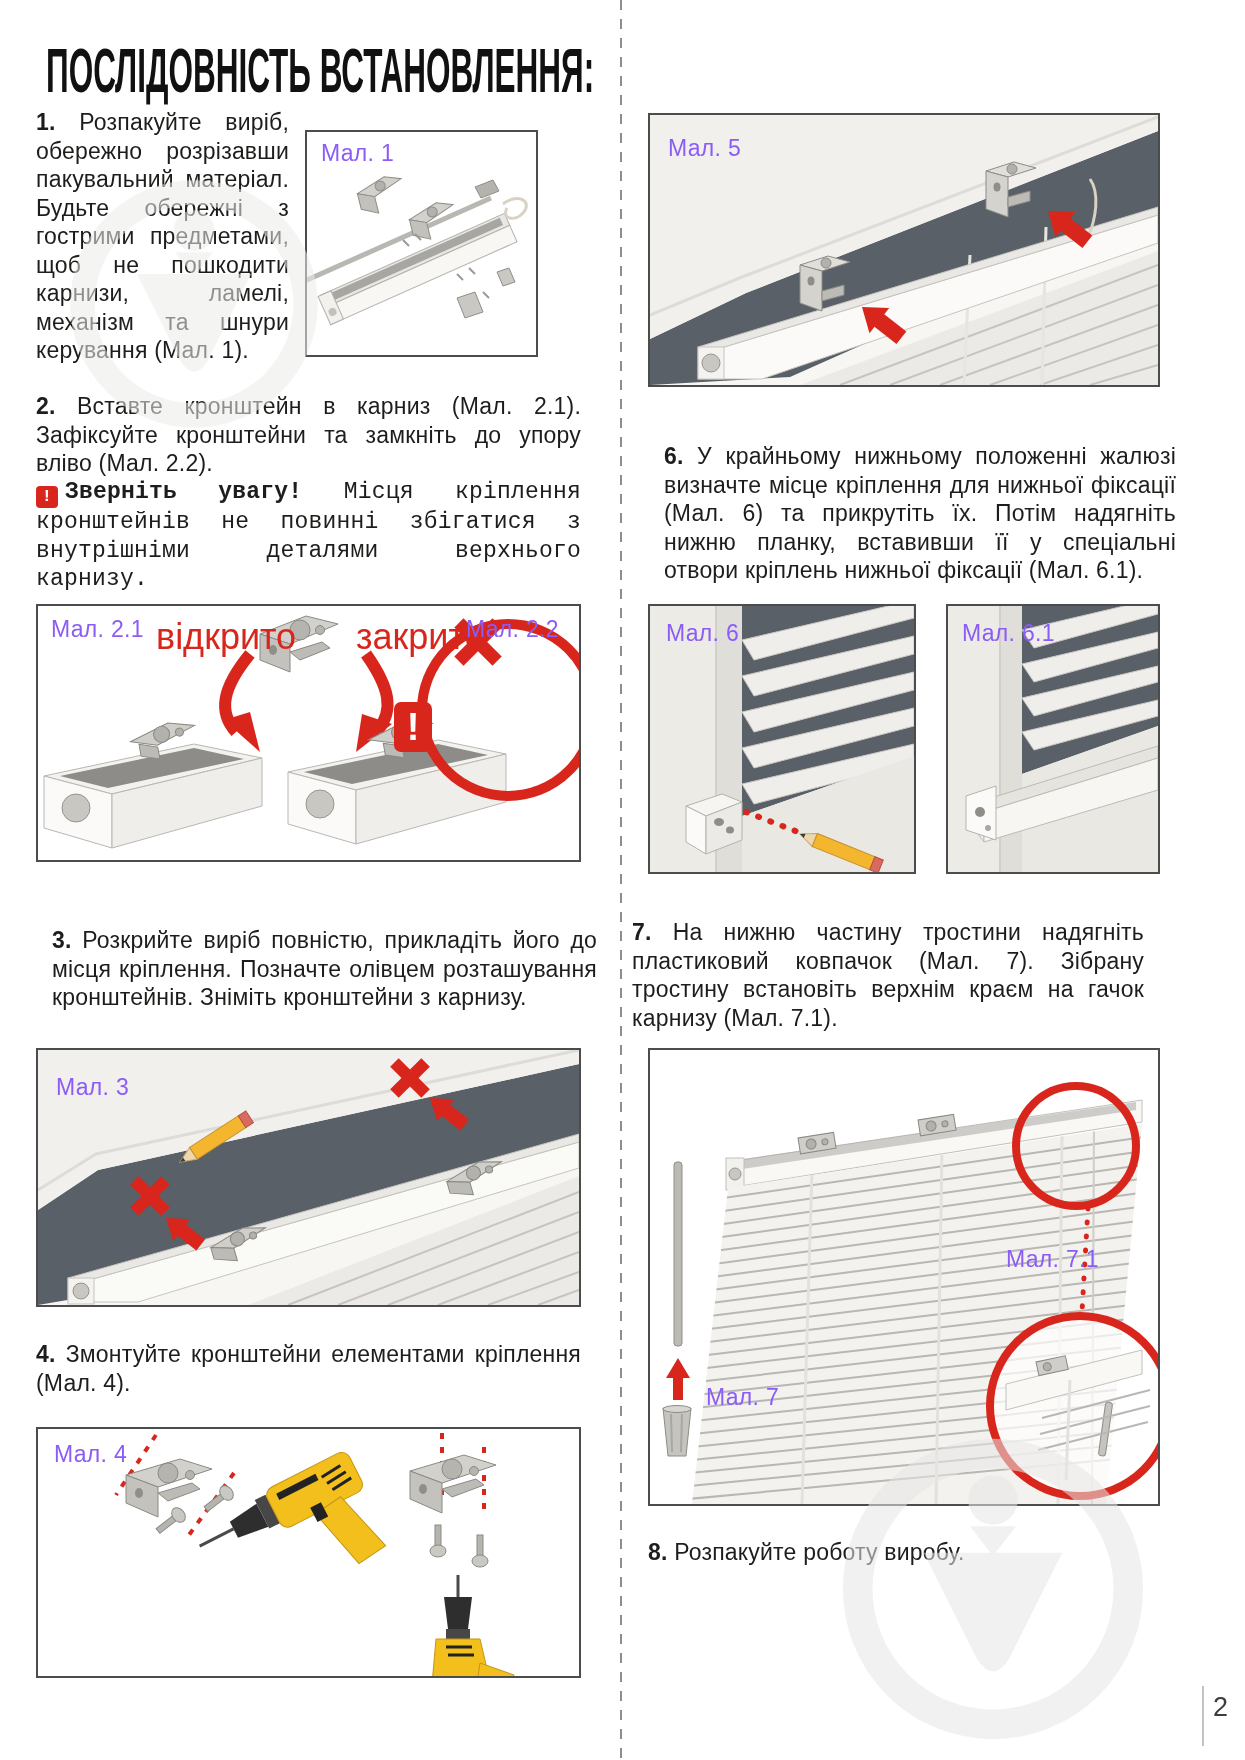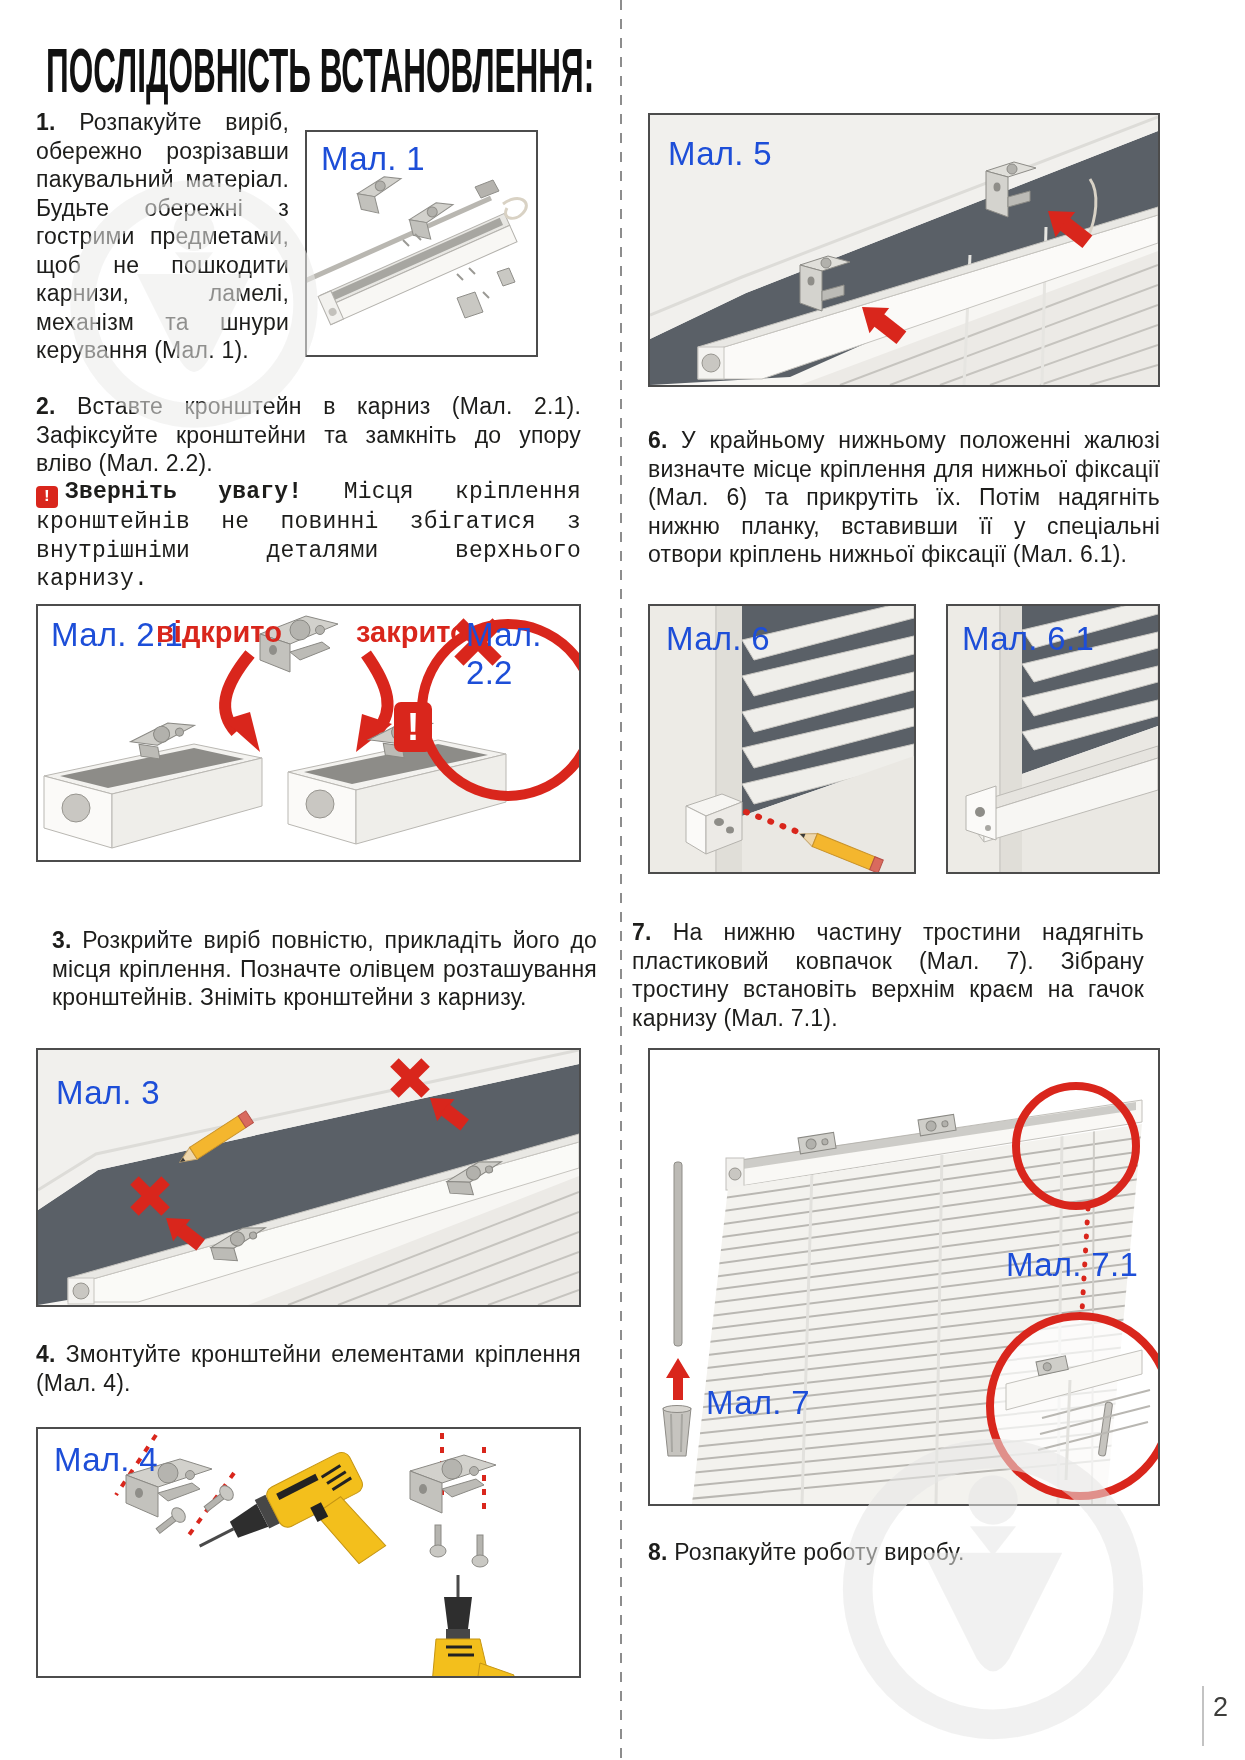--- a/index.html
+++ b/index.html
@@ -13,22 +13,22 @@
   .title{left:46px;top:34px;font-weight:bold;font-size:63px;letter-spacing:0px;
          transform:scaleX(.50);transform-origin:0 0;white-space:nowrap;color:#111;}
   
   .step{font-size:23px;line-height:28.5px;text-align:justify;letter-spacing:.2px;z-index:2;}
   .step b{font-weight:bold;}
   .warn-badge{display:inline-block;width:22px;height:22px;background:#d9261c;border-radius:4px;
               color:#fff;font-weight:bold;font-size:17px;line-height:22px;text-align:center;
               vertical-align:-3px;margin-right:7px;}
   
   .figbox{border:2px solid #4c4c4c;background:#ffffff;z-index:1;overflow:hidden;}
-  .figlabel{position:absolute;font-size:33px;color:#1d4ed8;letter-spacing:.3px;z-index:3;}
-  .redlabel{position:absolute;font-size:29px;font-weight:bold;color:#d9261c;z-index:3;}
+  .figlabel{position:absolute;font-size:23px;color:#8b5cf6;letter-spacing:.3px;z-index:3;}
+  .redlabel{position:absolute;font-size:36px;font-weight:normal;color:#d9261c;z-index:3;}
   .fig-badge{position:absolute;background:#d9261c;color:#fff;font-weight:bold;text-align:center;
              border-radius:7px;z-index:3;}
   svg{display:block;}
   .art{position:absolute;left:0;top:0;}
   
   .pageline{left:1202px;top:1686px;width:2px;height:60px;background:#c3c3c3;}
   .pagenum{left:1213px;top:1692px;font-size:27px;color:#3d3d3b;}
   .watermark{z-index:5;pointer-events:none;opacity:.55;}
 </style>
 </head>
@@ -359,21 +359,21 @@
         <polygon points="0,0 22,-16 22,16" fill="#d9261c"></polygon>
         <rect x="20" y="-8" width="30" height="16" fill="#d9261c"></rect>
       </g>
       <g transform="translate(398,96) rotate(38)">
         <polygon points="0,0 22,-16 22,16" fill="#d9261c"></polygon>
         <rect x="20" y="-8" width="30" height="16" fill="#d9261c"></rect>
       </g>
     </svg>
   </div>
 
-  <p class="abs step" style="left:648px;top:426px;width:512px;margin:0;">
+  <p class="abs step" style="left:648px;top:426px;width:512px;margin:16px;">
     <b>6.</b>
     <span>У крайньому нижньому положенні жалюзі визначте місце кріплення для нижньої фіксації (Мал. 6) та прикрутіть їх. Потім надягніть нижню планку, вставивши її у спеціальні отвори кріплень нижньої фіксації (Мал. 6.1).</span>
   </p>
 
   <div class="abs figbox" style="left:648px;top:604px;width:264px;height:266px;">
     <div class="figlabel" style="left:16px;top:14px;">Мал. 6</div>
     <svg class="art" width="264" height="266" viewBox="0 0 264 266">
       <rect width="264" height="266" fill="#f5f4f1"></rect>
       <rect x="0" y="0" width="66" height="266" fill="#edebe6"></rect>
       <rect x="66" y="0" width="26" height="266" fill="#e0ded8"></rect>

